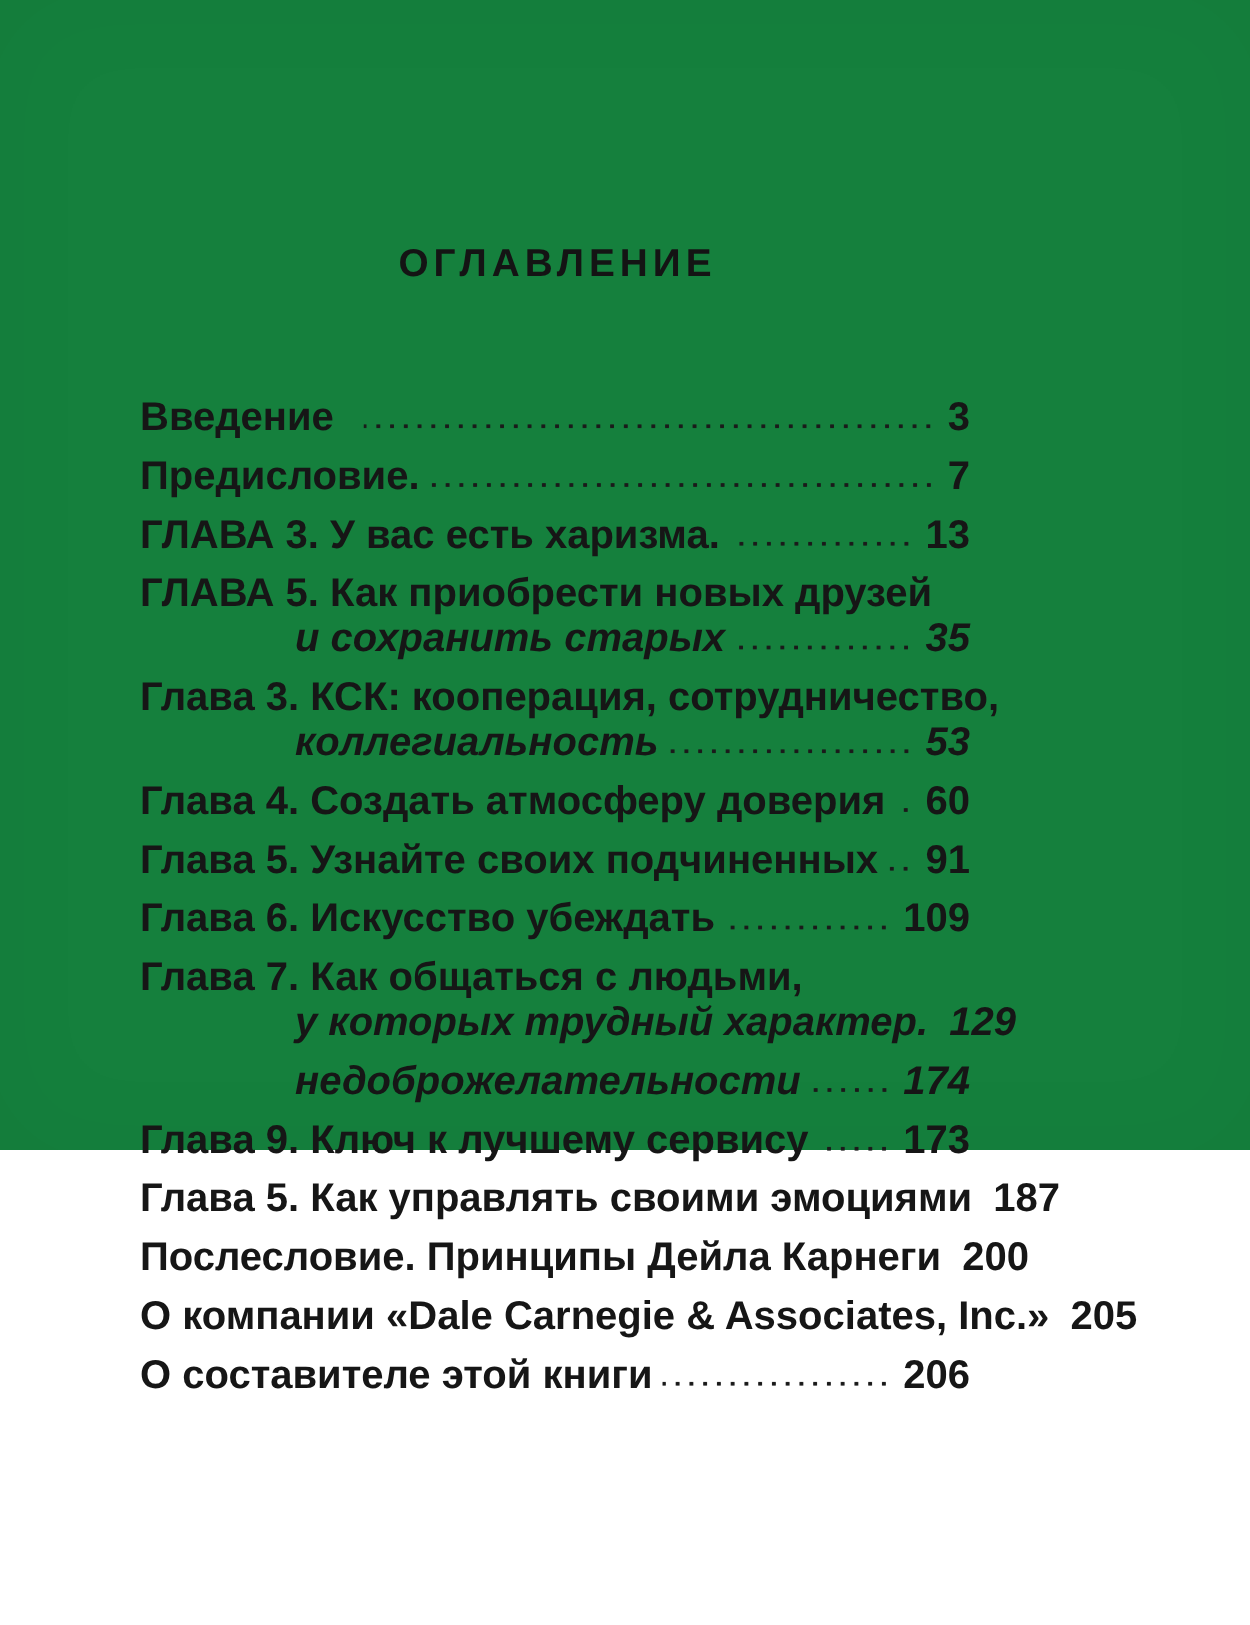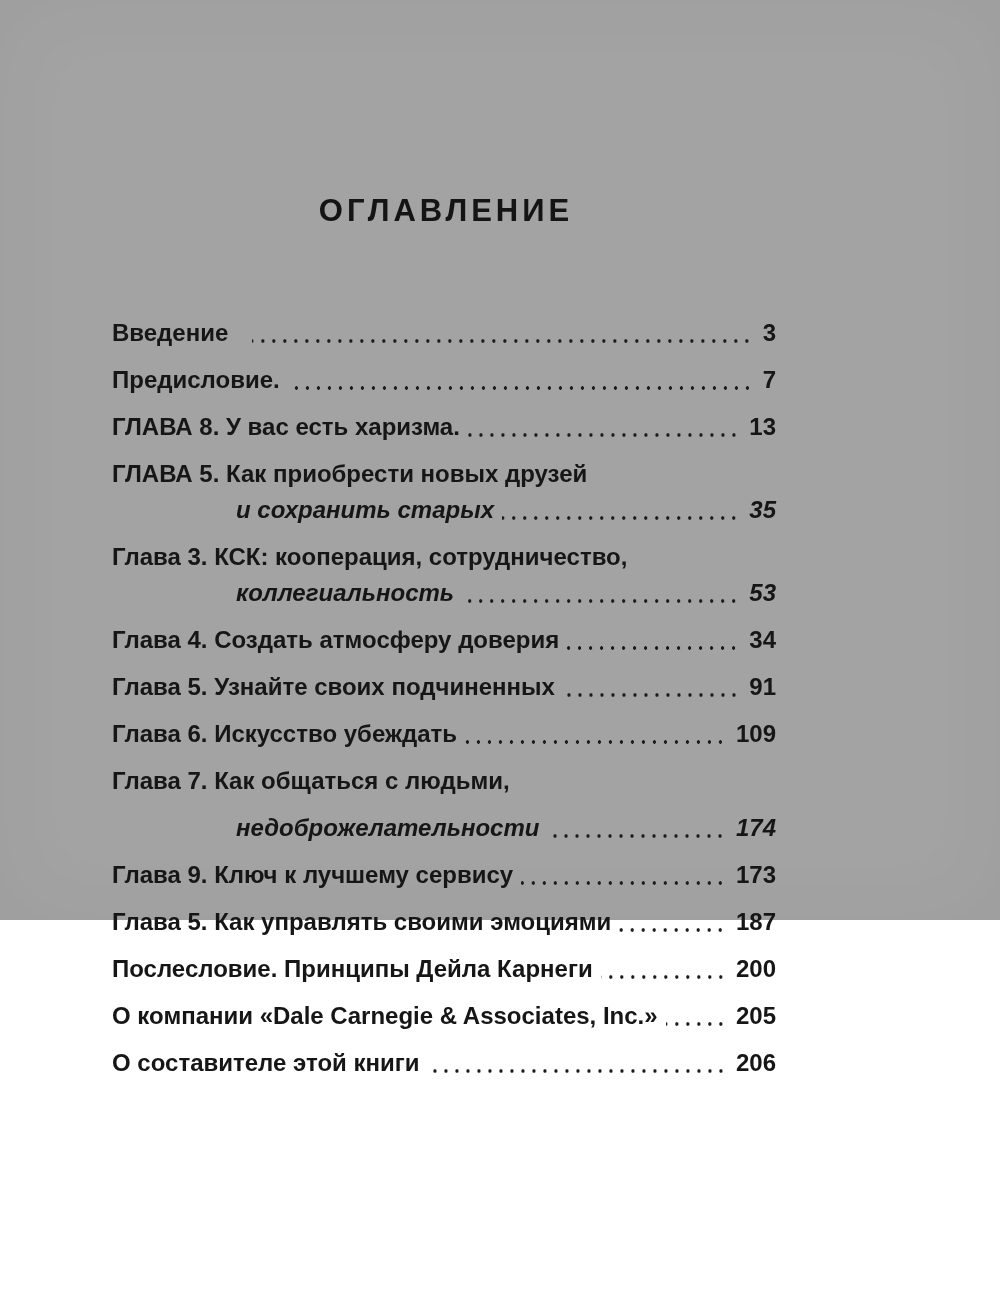--- a/index.html
+++ b/index.html
@@ -8,21 +8,21 @@
     height: 1300px;
     background: #ffffff;
     font-family: "Liberation Sans", "DejaVu Sans", sans-serif;
     color: #161616;
     overflow: hidden;
   }
   .page {
     position: relative;
     width: 1000px;
     height: 920px;
-    background: #a3a3a3;
+    background: #15803d;
     box-shadow: inset 0 0 90px rgba(0,0,0,0.035);
   }
   .content {
     position: absolute;
     left: 112px;
     top: 0;
     width: 664px;
   }
   .toc-title {
     margin-top: 192px;
@@ -32,21 +32,21 @@
     letter-spacing: 4px;
     padding-left: 4px; 
     line-height: 37px;
     color: #141414;
   }
   .toc-list {
     margin-top: 86px;
   }
   .toc-entry {
     margin-bottom: 11px;
-    font-size: 24px;
+    font-size: 32px;
     font-weight: bold;
     line-height: 36px;
   }
   .toc-line { 
     white-space: nowrap;
   }
   .toc-row {
     display: flex;
     align-items: stretch;
   }
@@ -93,21 +93,21 @@
   <div class="toc-entry">
     <div class="toc-row">
       <span class="toc-text">Предисловие.</span>
       <span class="toc-leader"></span>
       <span class="toc-page">7</span>
     </div>
   </div>
 
   <div class="toc-entry">
     <div class="toc-row">
-      <span class="toc-text">ГЛАВА 8. У вас есть харизма.</span>
+      <span class="toc-text">ГЛАВА 3. У вас есть харизма.</span>
       <span class="toc-leader"></span>
       <span class="toc-page">13</span>
     </div>
   </div>
 
   <div class="toc-entry">
     <div class="toc-line">ГЛАВА 5. Как приобрести новых друзей</div>
           <div class="toc-row indent">
       <span class="toc-text">и сохранить старых</span>
       <span class="toc-leader"></span>
@@ -121,21 +121,21 @@
       <span class="toc-text">коллегиальность</span>
       <span class="toc-leader"></span>
       <span class="toc-page">53</span>
     </div>
   </div>
 
   <div class="toc-entry">
     <div class="toc-row">
       <span class="toc-text">Глава 4. Создать атмосферу доверия</span>
       <span class="toc-leader"></span>
-      <span class="toc-page">34</span>
+      <span class="toc-page">60</span>
     </div>
   </div>
 
   <div class="toc-entry">
     <div class="toc-row">
       <span class="toc-text">Глава 5. Узнайте своих подчиненных</span>
       <span class="toc-leader"></span>
       <span class="toc-page">91</span>
     </div>
   </div>
@@ -143,20 +143,25 @@
   <div class="toc-entry">
     <div class="toc-row">
       <span class="toc-text">Глава 6. Искусство убеждать</span>
       <span class="toc-leader"></span>
       <span class="toc-page">109</span>
     </div>
   </div>
 
   <div class="toc-entry">
     <div class="toc-line">Глава 7. Как общаться с людьми,</div>
+          <div class="toc-row indent">
+      <span class="toc-text">у которых трудный характер.</span>
+      <span class="toc-leader"></span>
+      <span class="toc-page">129</span>
+    </div>
   </div>
 
   <div class="toc-entry">
           <div class="toc-row indent">
       <span class="toc-text">недоброжелательности</span>
       <span class="toc-leader"></span>
       <span class="toc-page">174</span>
     </div>
   </div>
 

